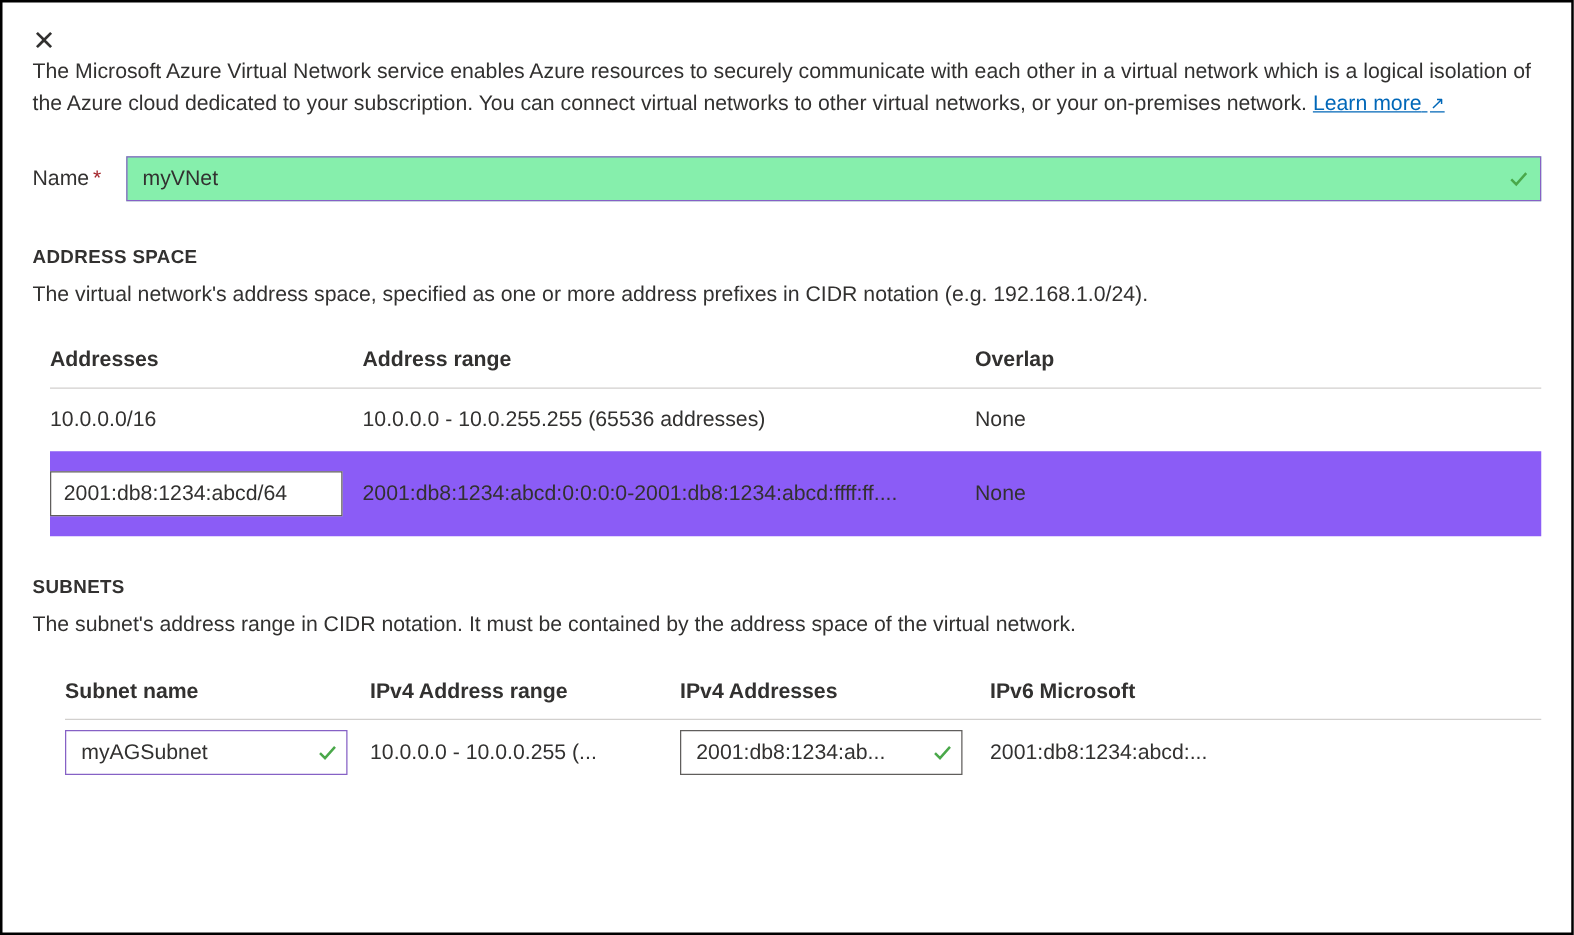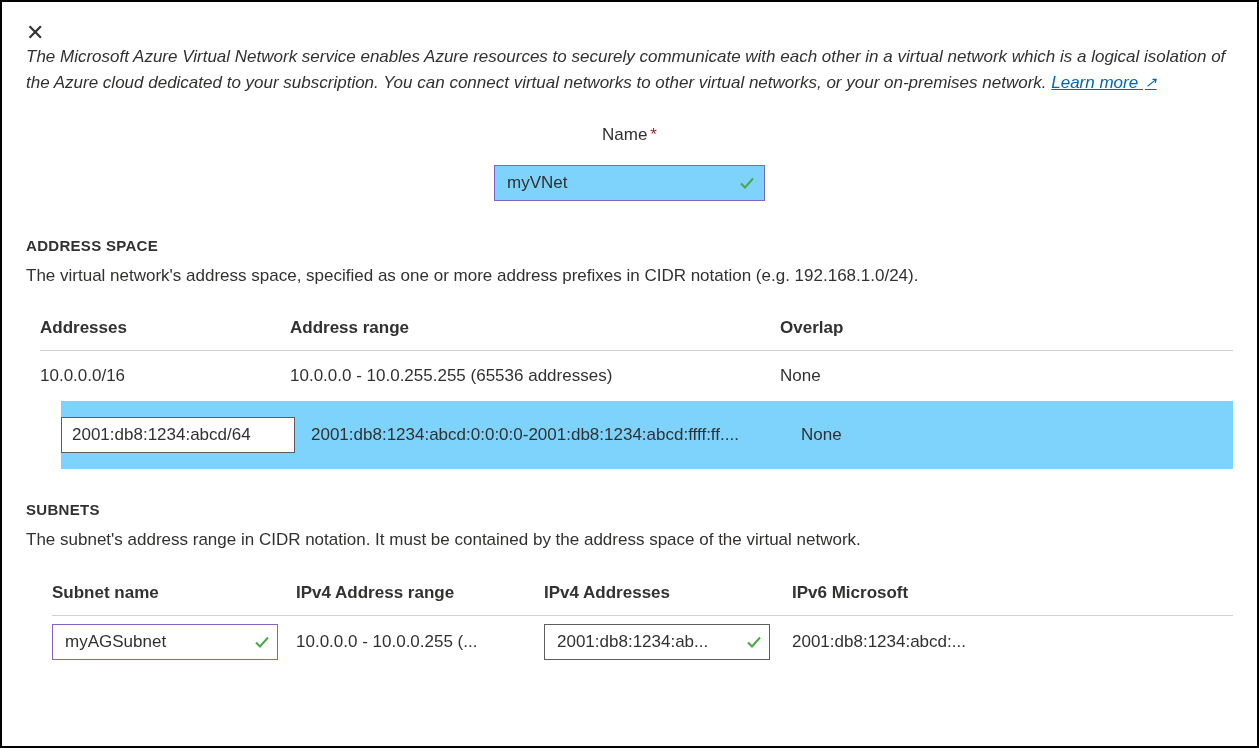--- a/index.html
+++ b/index.html
@@ -32,55 +32,53 @@
     color: #323130;
     cursor: pointer;
     line-height: 1;
     padding: 4px 0 0 0;
     user-select: none;
   }
   .intro {
     font-size: 17px;
     line-height: 1.55;
     margin: 0 0 28px 0;
-    font-style: italic;
   }
   .learn-link {
     color: #0067b8;
     text-decoration: underline;
     cursor: pointer;
   }
   .ext-icon {
     font-size: 14px;
     vertical-align: 1px;
     margin-left: 2px;
   }
   .name-row {
     display: flex;
     align-items: center;
     gap: 20px;
     margin-bottom: 36px;
-    flex-direction: column;
   }
   .name-label { font-size: 17px; }
   .req { color: #a4262c; margin-left: 3px; }
   .name-input-wrap {
     position: relative;
     flex: 1;
   }
   .name-input {
     width: 100%;
     height: 36px;
     padding: 4px 36px 4px 12px;
     font-family: inherit;
     font-size: 17px;
     color: #323130;
     border: 1px solid #8661c5;
     outline: none;
-    background: #7dd3fc;
+    background: #86efac;
   }
   .valid-check {
     position: absolute;
     right: 10px;
     top: 50%;
     transform: translateY(-50%);
     color: #4aa84a;
     pointer-events: none;
   }
   h2.section {
@@ -106,23 +104,22 @@
     min-height: 50px;
   }
   .addr-head {
     font-weight: 600;
     border-bottom: 1px solid #d2d0ce;
     padding: 4px 0 12px 0;
     min-height: auto;
   }
   .addr-row { padding: 4px 0; }
   .addr-row.last {
-    background: #7dd3fc;
+    background: #8b5cf6;
     padding: 16px 0;
-    margin-left: 21px;
   }
   .addr-row.last .col1 { padding-right: 10px; }
   .small-input {
     height: 36px;
     width: 234px;
     padding: 4px 10px;
     font-family: inherit;
     font-size: 17px;
     color: #323130;
     border: 1px solid #605e5c;

